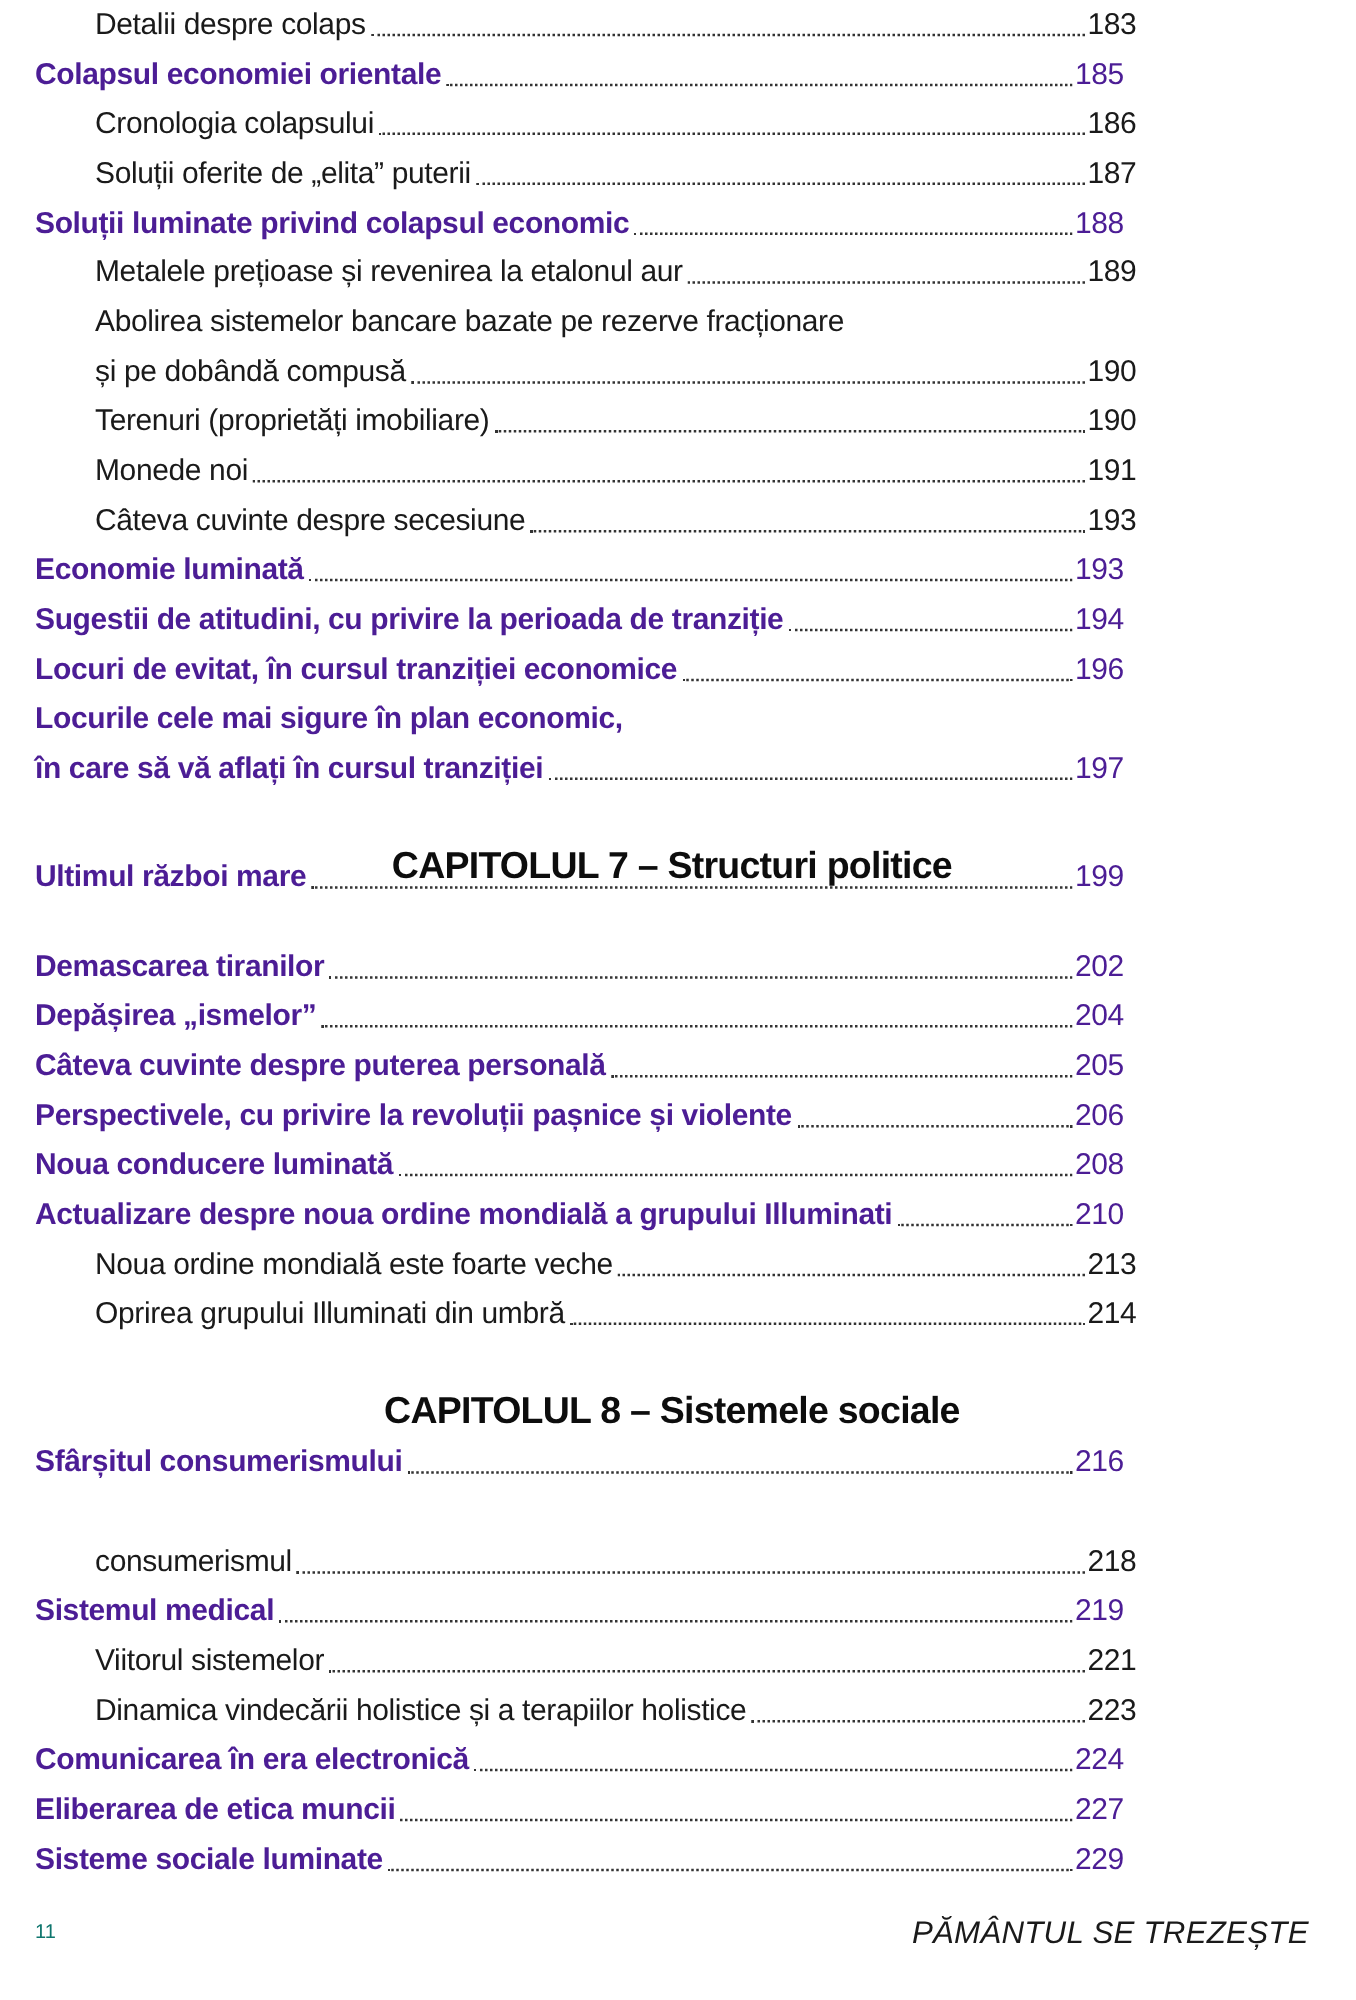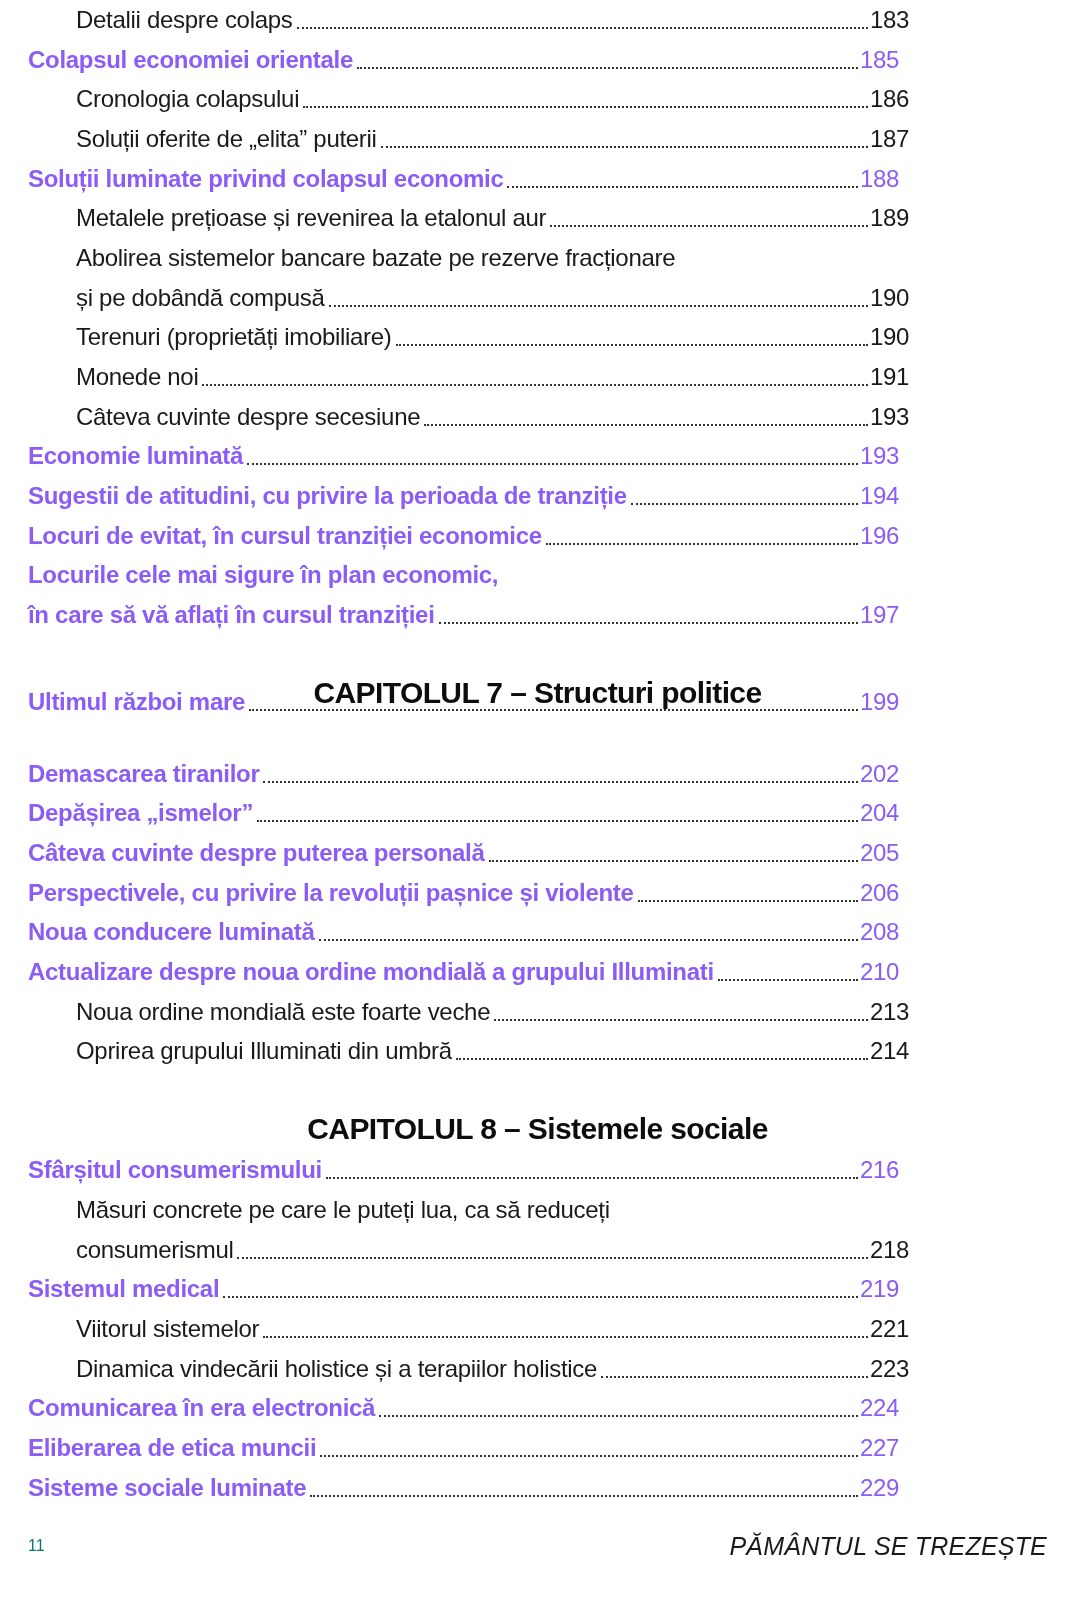--- a/index.html
+++ b/index.html
@@ -36,21 +36,21 @@
     }
     .toc-row.sub {
       left: 66px;
       width: 836px;
       font-weight: 400;
       color: #1a1a1a;
       margin-left: 10px;
     }
     .toc-row.main {
       font-weight: 700;
-      color: #8b5cf6;
+      color: #4c1d95;
     }
     .toc-row .title {
       flex: 0 0 auto;
     }
     .toc-row .leader {
       flex: 1 1 auto;
       overflow: hidden;
       height: 40px;
       position: relative;
       margin: 0 2px 0 4px;
@@ -233,24 +233,20 @@
     <span class="page-num">214</span>
   </div>
 
   <div class="chapter-heading" style="top:1107px">CAPITOLUL 8 – Sistemele sociale</div>
 
   <div class="toc-row main" style="top:1150px">
     <span class="title">Sfârșitul consumerismului</span>
     <span class="leader"></span>
     <span class="page-num">216</span>
   </div>
-  <div class="toc-row sub noleader" style="top:1190px">
-    <span class="title">Măsuri concrete pe care le puteți lua, ca să reduceți</span>
-
-  </div>
   <div class="toc-row sub" style="top:1230px">
     <span class="title">consumerismul</span>
     <span class="leader"></span>
     <span class="page-num">218</span>
   </div>
   <div class="toc-row main" style="top:1269px">
     <span class="title">Sistemul medical</span>
     <span class="leader"></span>
     <span class="page-num">219</span>
   </div>

